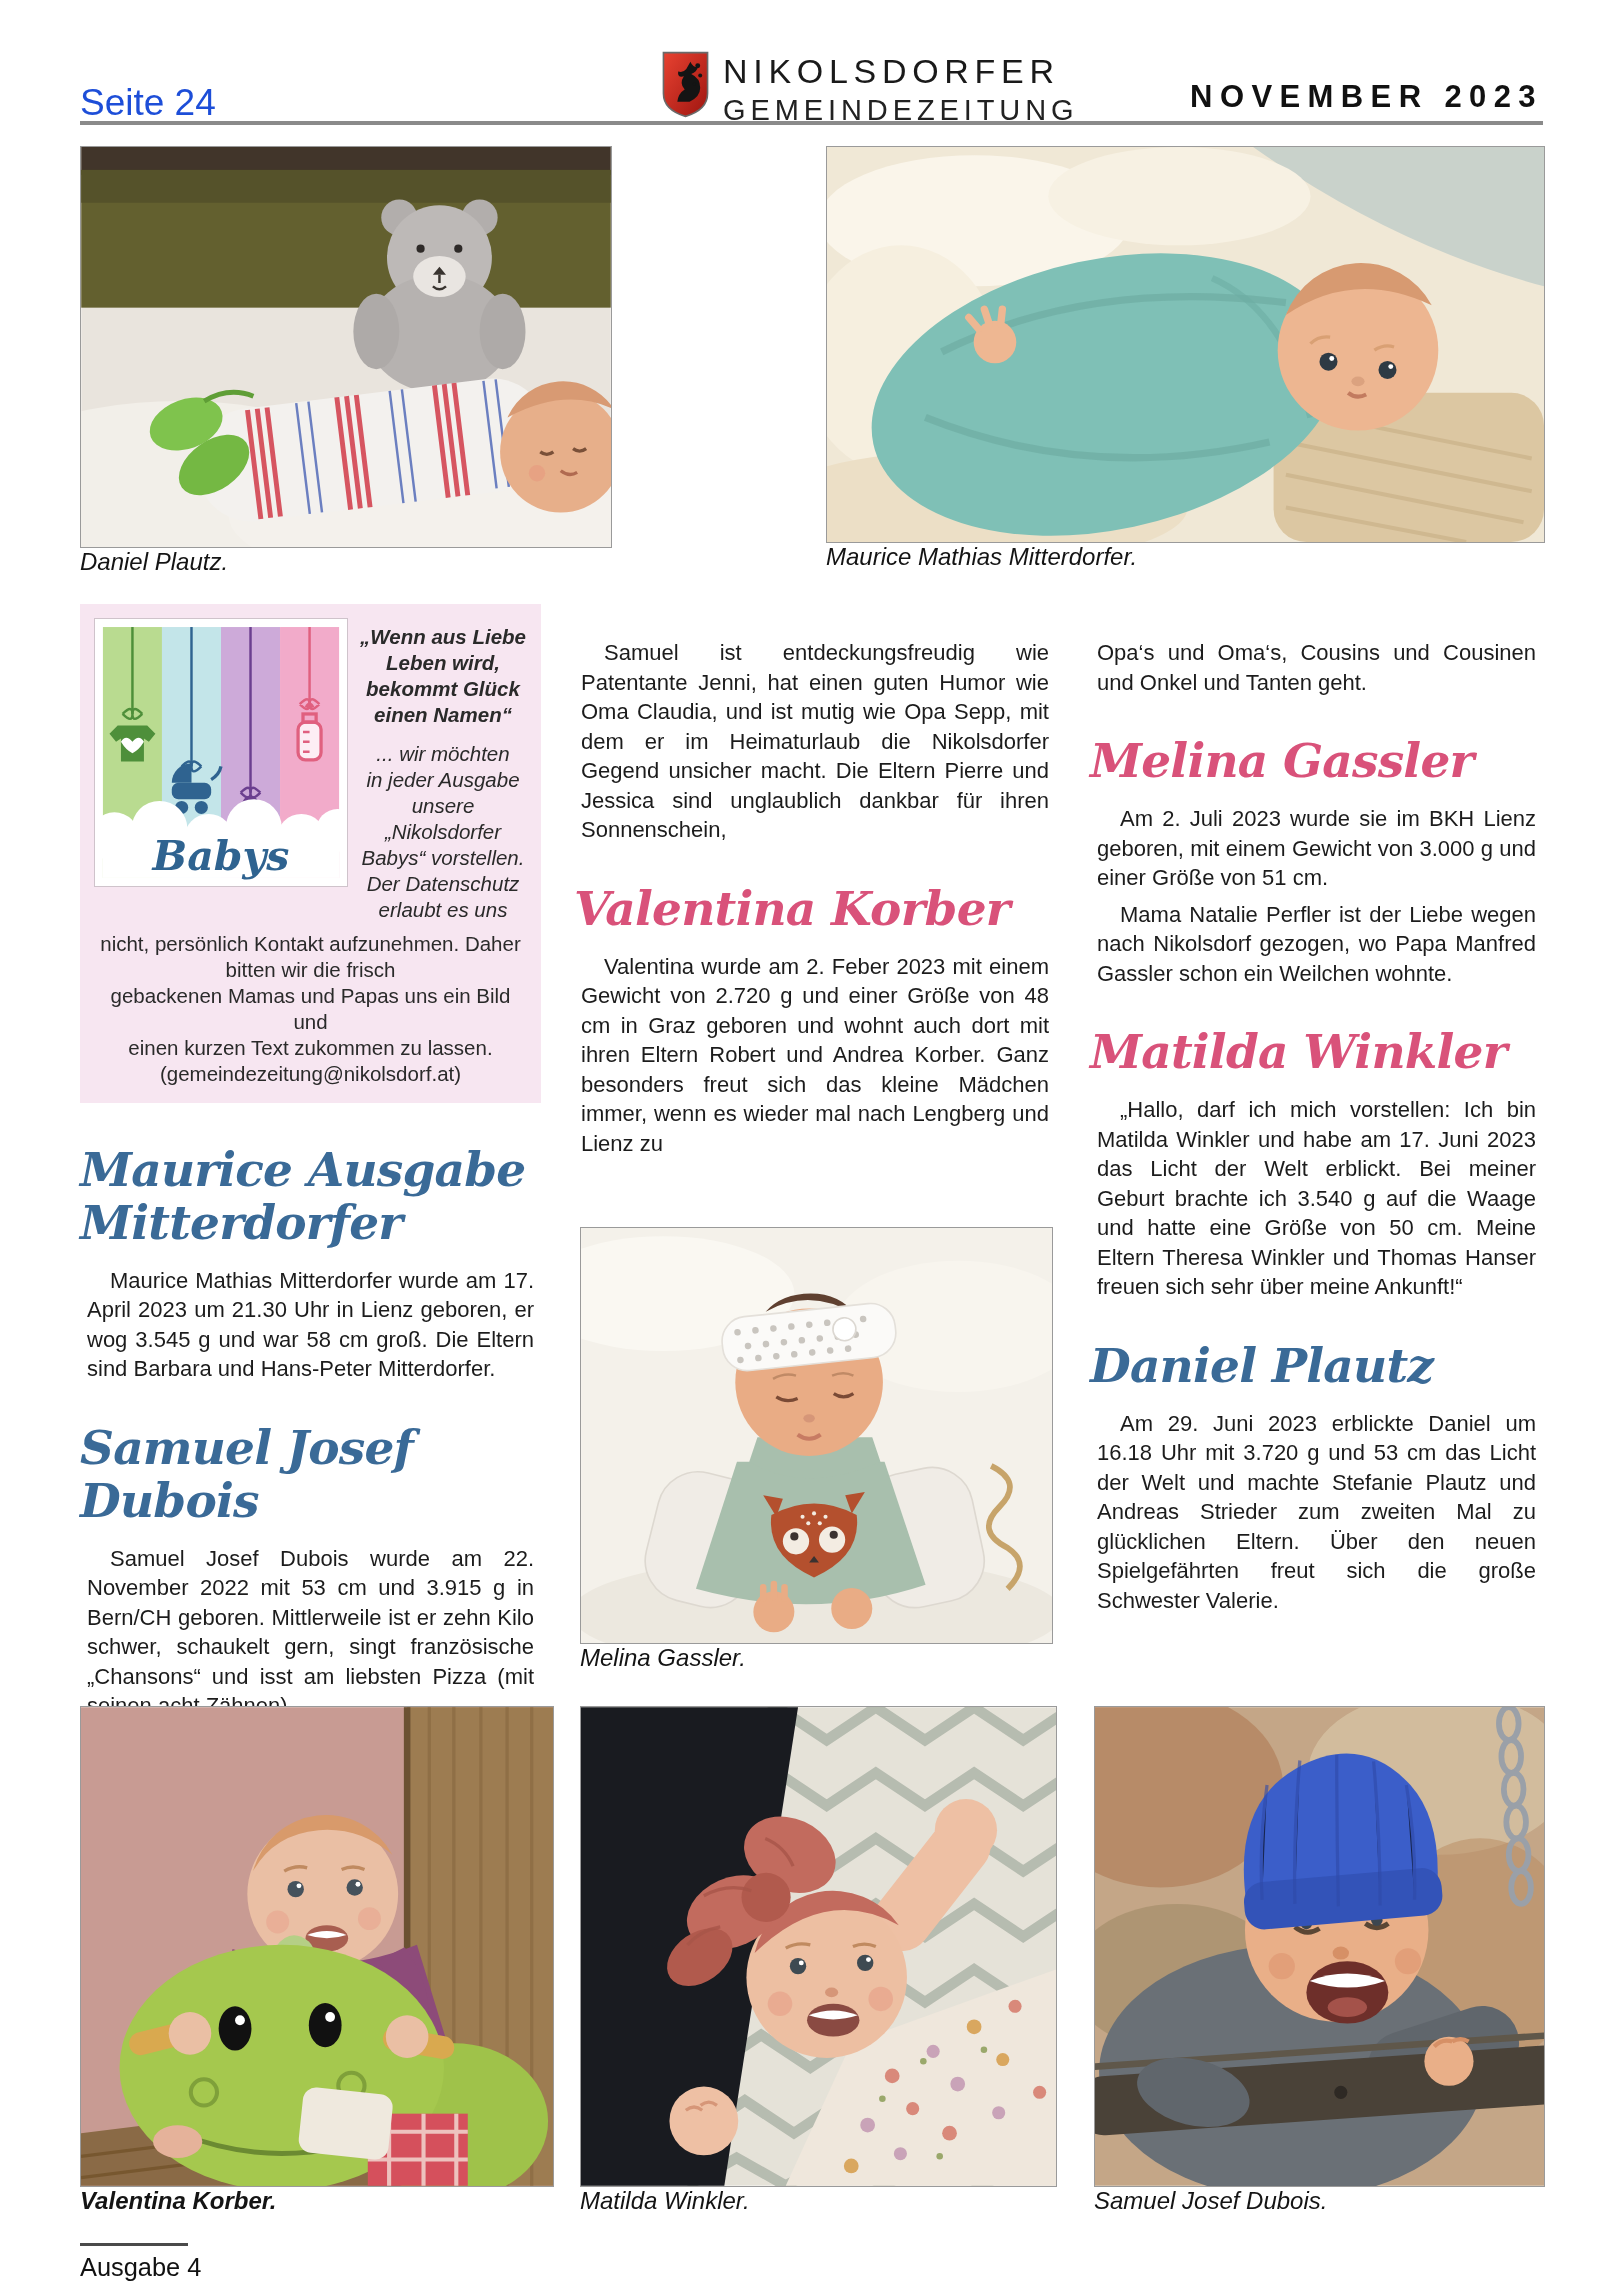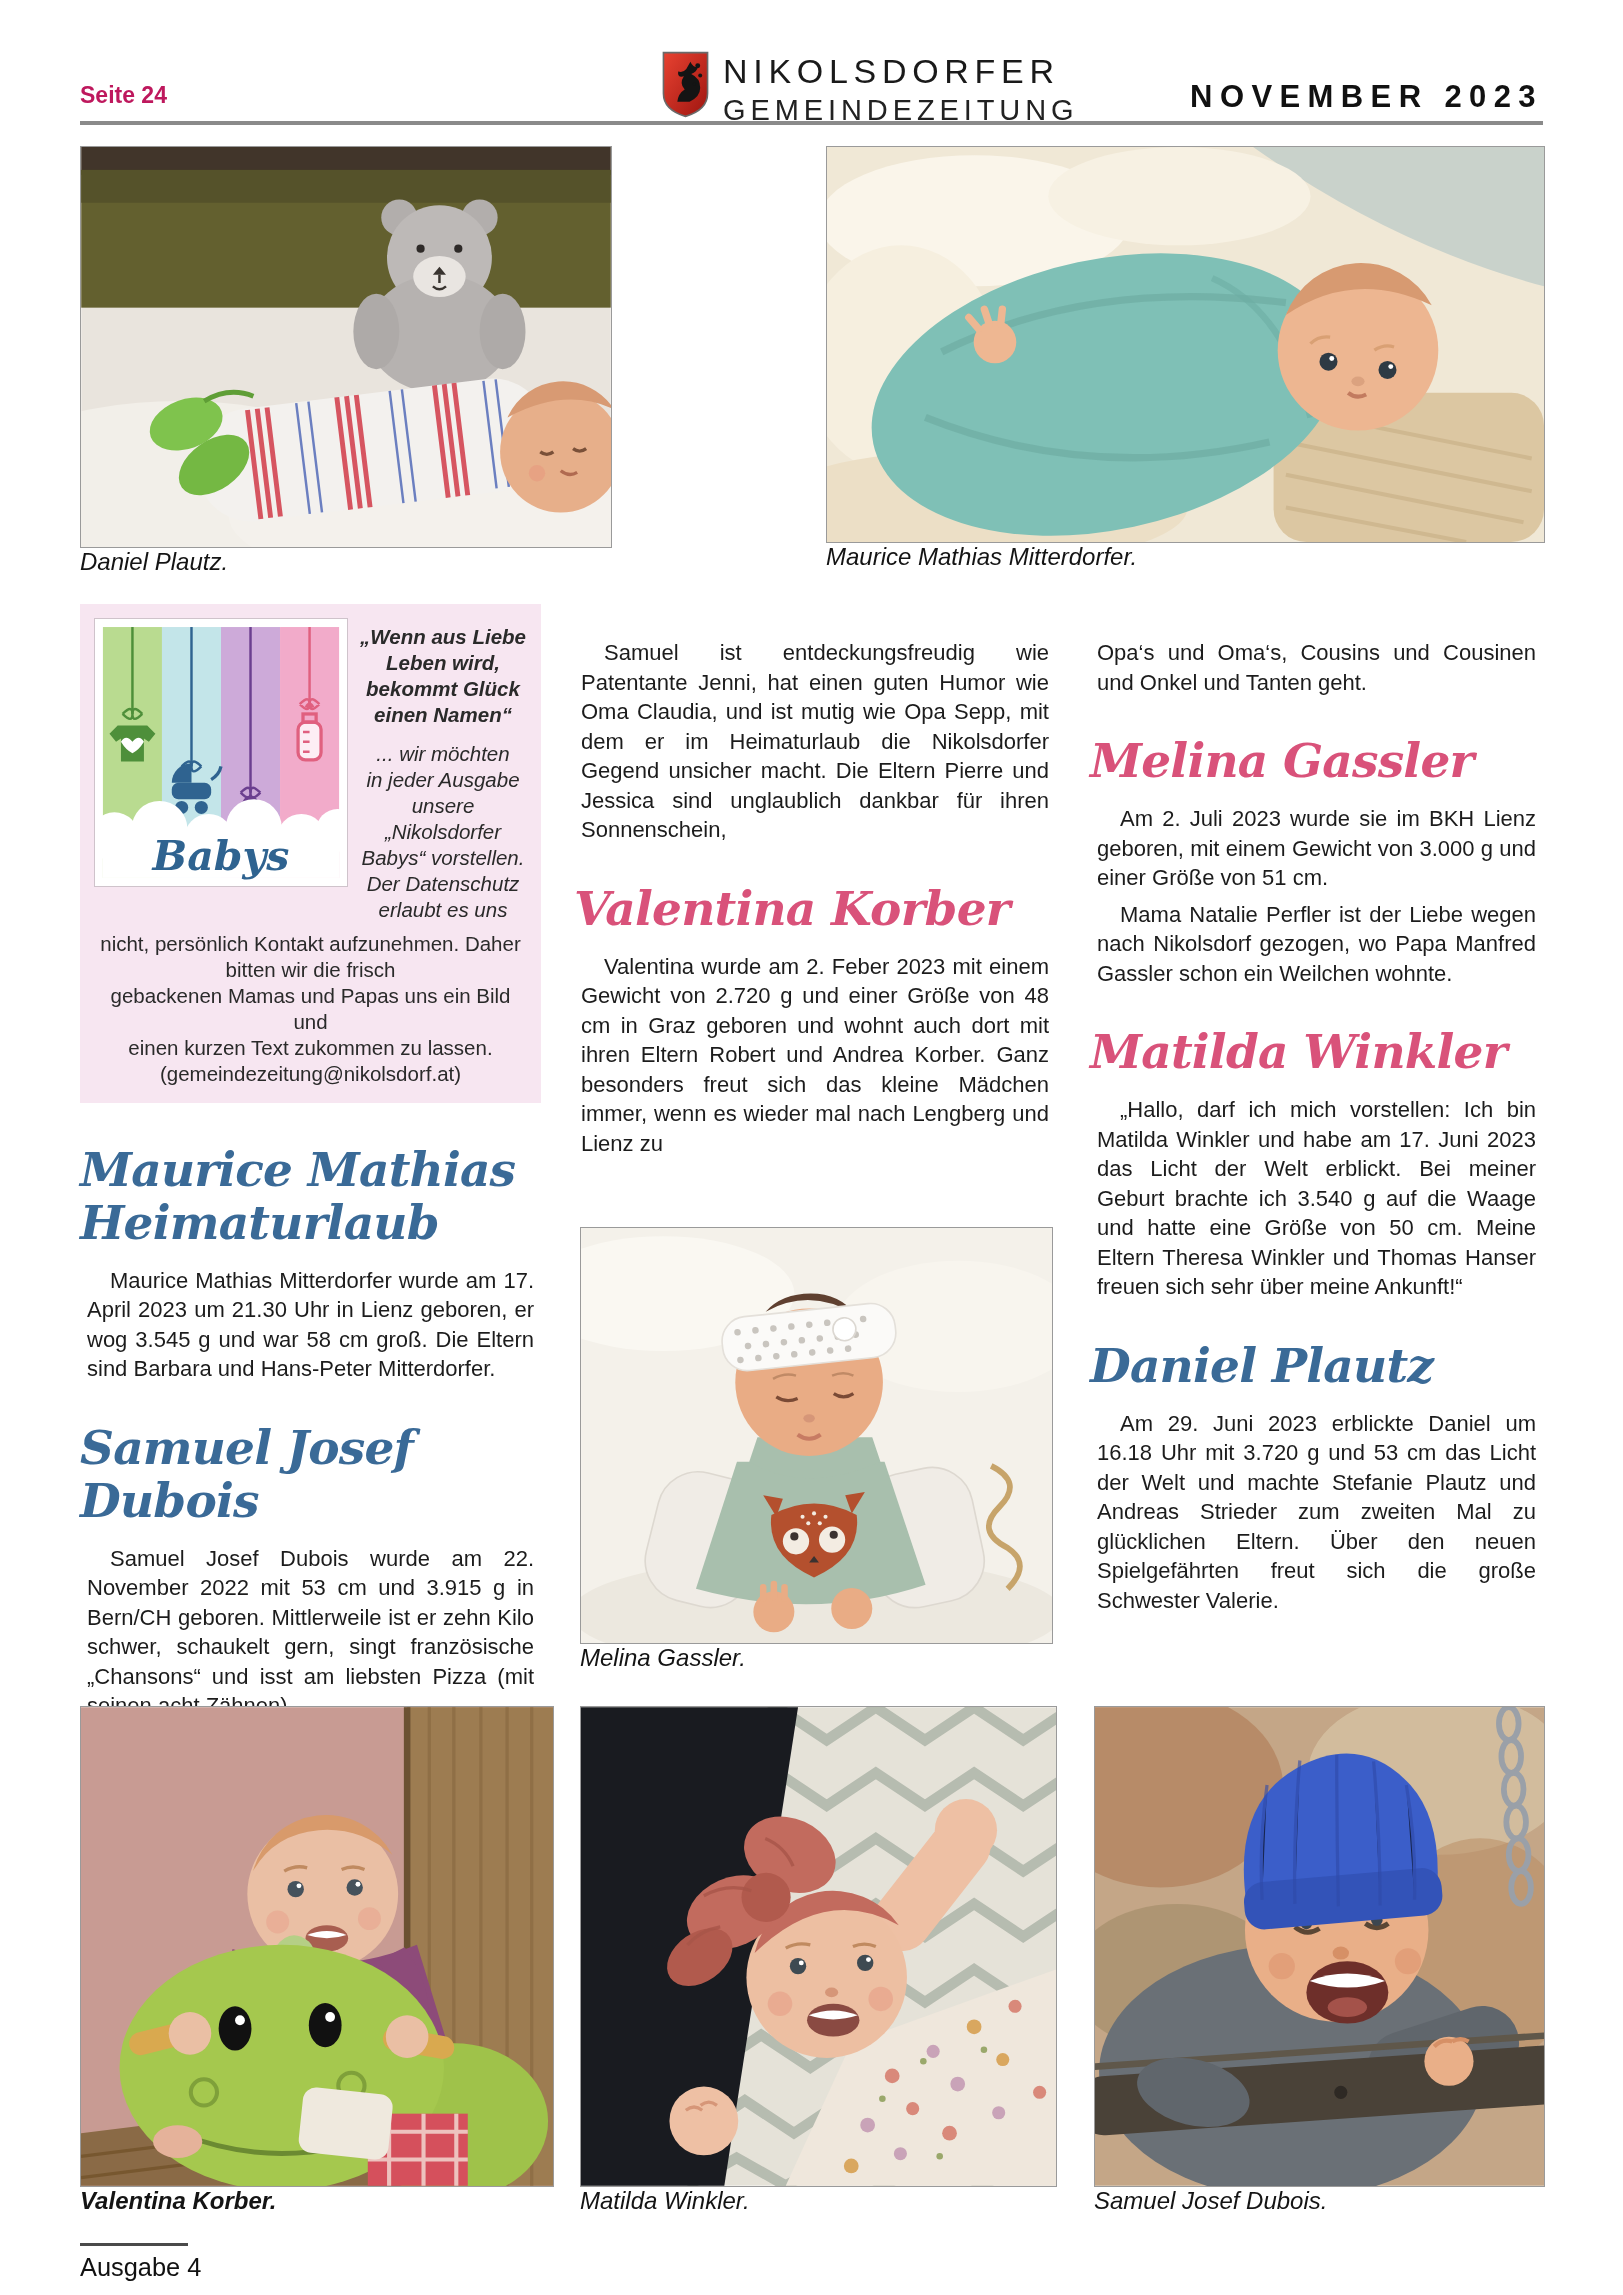--- a/index.html
+++ b/index.html
@@ -1,20 +1,20 @@
 <!DOCTYPE html>
 <html style="--accent-blue: #3a6a97; --accent-pink: #d9527a; --rule-gray: #8a8a8a; --infobox-bg: #f7e6f1;font-size:13px"><head>
 <meta charset="utf-8">
 <style>
   html,body{margin:0;padding:0;background:#e8e8e8;}
   .page{position:relative;width:1623px;height:2295px;background:#ffffff;overflow:hidden;
         font-family:"Liberation Sans",sans-serif;color:#1c1c1c;}
 
   
-  .page-label{position:absolute;left:80px;top:82px;font-size:23px;font-weight:700;color:#be185d;}
+  .page-label{position:absolute;left:80px;top:82px;font-size:37px;font-weight:400;color:#1d4ed8;}
   .masthead{position:absolute;left:661px;top:51px;display:flex;gap:13px;align-items:flex-start;}
   .masthead .shield{width:49px;height:67px;}
   .masthead .mtext{display:flex;flex-direction:column;line-height:1.05;padding-top:3.3px;}
   .masthead .m1{font-size:34px;letter-spacing:5.7px;font-weight:400;color:#1a1a1a;}
   .masthead .m2{font-size:29px;letter-spacing:4.9px;font-weight:400;color:#222;margin-top:4.9px;}
   .issue-date{position:absolute;right:80px;top:79px;font-size:31px;font-weight:700;letter-spacing:7.4px;color:#111;}
   .header-rule{position:absolute;left:80px;top:121px;width:1463px;height:4.1px;background:var(--rule-gray,#8a8a8a);}
 
   
   figure{margin:0;position:absolute;}
@@ -232,21 +232,21 @@
 erlaubt es uns</p>
         </div>
       </div>
       <p class="info-bottom">nicht, persönlich Kontakt aufzunehmen. Daher
 bitten wir die frisch
 gebackenen Mamas und Papas uns ein Bild und
 einen kurzen Text zukommen zu lassen.
 (gemeindezeitung@nikolsdorf.at)</p>
     </aside>
 
-    <h2 class="script blue">Maurice Mathias Heimaturlaub</h2>
+    <h2 class="script blue">Maurice Ausgabe Mitterdorfer</h2>
     <p class="body">Maurice Mathias Mitterdorfer wurde am 17. April 2023 um 21.30 Uhr in Lienz geboren, er wog 3.545 g und war 58 cm groß. Die Eltern sind Barbara und Hans-Peter Mitterdorfer.</p>
 
     <h2 class="script blue">Samuel Josef Dubois</h2>
     <p class="body">Samuel Josef Dubois wurde am 22. November 2022 mit 53 cm und 3.915 g in Bern/CH geboren. Mittlerweile ist er zehn Kilo schwer, schaukelt gern, singt französische „Chansons“ und isst am liebsten Pizza (mit seinen acht Zähnen).</p>
   </section>
 
   <section class="col col-mid">
     <p class="body">Samuel ist entdeckungsfreudig wie Patentante Jenni, hat einen guten Humor wie Oma Claudia, und ist mutig wie Opa Sepp, mit dem er im Heimaturlaub die Nikolsdorfer Gegend unsicher macht. Die Eltern Pierre und Jessica sind unglaublich dankbar für ihren Sonnenschein,</p>
 
     <h2 class="script pink">Valentina Korber</h2>

